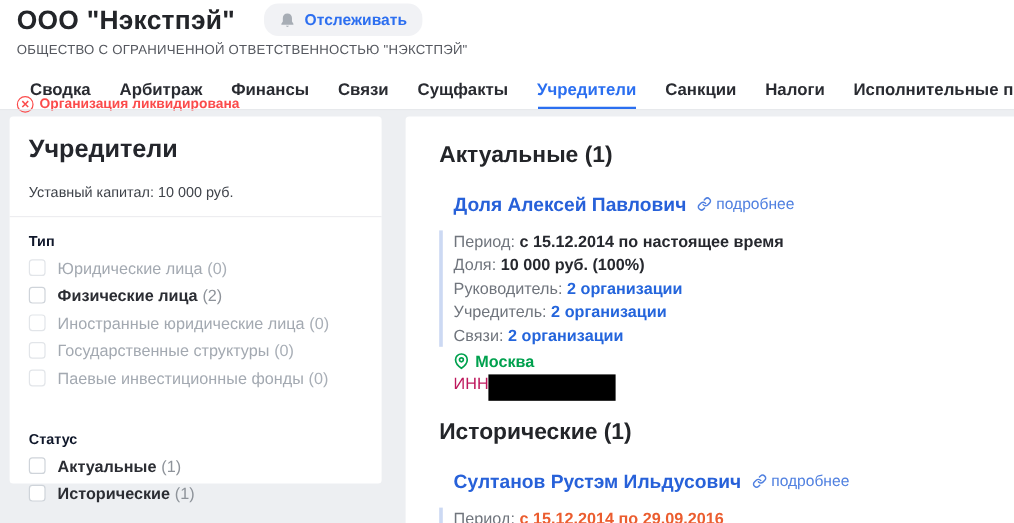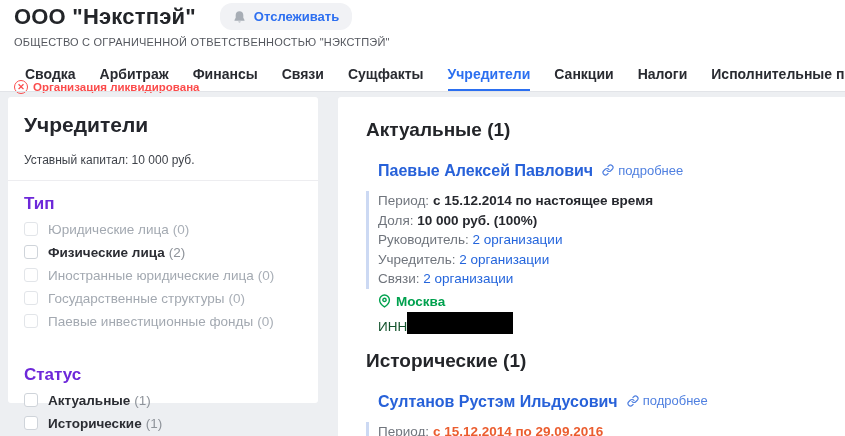--- a/index.html
+++ b/index.html
@@ -21,21 +21,21 @@
   .tabs{position:absolute;left:0;right:0;bottom:0;height:35px;display:flex;gap:24px;padding-left:25px;
         border-bottom:1px solid #e2e4e8;white-space:nowrap;overflow:hidden;box-sizing:border-box;}
   .tab{font-size:14px;font-weight:700;color:#292b31;padding-top:9px;cursor:pointer;}
   .tab.active{color:#2b6ff0;box-shadow:inset 0 -2px 0 0 #2b6ff0;}
 
   
   .sidebar-card{position:absolute;left:8px;top:97px;width:310px;height:306px;background:#fff;border-radius:3px;box-sizing:border-box;padding:16px 16px 0;}
   .sb-title{font-size:21px;font-weight:800;color:#24262c;}
   .sb-capital{margin-top:16px;font-size:12px;color:#3f434a;}
   .sb-divider{height:1px;background:#ededf0;margin:13px -16px 0;}
-  .filter-label{margin-top:13px;font-size:17px;font-weight:800;color:#6d28d9;}
+  .filter-label{margin-top:13px;font-size:12px;font-weight:800;color:#0f172a;}
   .filter-label.status{margin-top:36px;}
   .cb-row{display:flex;gap:10px;margin-top:8px;font-size:13.5px;line-height:15px;cursor:pointer;}
   .cb-box{width:14px;height:14px;border:1px solid #cfd4da;border-radius:3px;background:#fff;flex:none;box-sizing:border-box;}
   .cb-label{color:#2b2d33;font-weight:600;}
   .cb-count{color:#8e939a;font-weight:400;margin-left:4px;}
   .cb-row.disabled .cb-label{color:#a3a9b1;font-weight:400;}
   .cb-row.disabled .cb-count{color:#a9afb7;}
   .cb-row.disabled .cb-box{border-color:#e2e5e9;}
 
   
@@ -45,25 +45,25 @@
   .section-heading.historical{margin-top:16px;}
   .entry{margin-top:21px;}
   .entry-name-row{display:flex;align-items:baseline;gap:9px;margin-left:12px;}
   .entry-name{font-size:16px;font-weight:700;color:#2761d9;cursor:pointer;}
   .more-link{display:inline-flex;align-items:center;gap:4px;font-size:13px;color:#5080e0;cursor:pointer;}
   .link-ico{width:12px;height:12px;flex:none;}
   .details{margin-top:11px;border-left:3px solid #ccd9f3;padding-left:9px;}
   .d-row{font-size:13.5px;line-height:19.5px;}
   .d-label{color:#70757d;}
   .d-val-bold{color:#26282e;font-weight:700;}
-  .d-val-link{color:#2465dc;font-weight:400;cursor:pointer;}
+  .d-val-link{color:#2465dc;font-weight:700;cursor:pointer;}
   .d-val-orange{color:#eb5d2f;font-weight:700;}
   .geo-row{margin:5px 0 0 12px;display:flex;align-items:center;gap:5px;font-size:13.5px;font-weight:700;color:#00a14e;cursor:pointer;}
   .pin{width:13px;height:15px;flex:none;}
-  .inn-row{margin:3px 0 0 12px;display:flex;align-items:flex-end;font-size:13.5px;color:#14532d;}
+  .inn-row{margin:3px 0 0 12px;display:flex;align-items:flex-start;font-size:13.5px;color:#be185d;}
   .redacted{width:106px;height:22px;background:#000;margin-left:0px;}
 </style>
 </head>
 <body>
 
 <div class="page">
 
   <div class="header">
     <div class="title-row">
       <div class="page-title">ООО "Нэкстпэй"</div>
@@ -131,21 +131,21 @@
       <span class="cb-box"></span>
       <span><span class="cb-label">Исторические</span><span class="cb-count">(1)</span></span>
     </div>
   </div>
 
   <div class="main-card">
     <div class="section-heading">Актуальные (1)</div>
 
     <div class="entry">
       <div class="entry-name-row">
-        <span class="entry-name">Паевые Алексей Павлович</span>
+        <span class="entry-name">Доля Алексей Павлович</span>
         <span class="more-link">
           <svg class="link-ico" viewBox="0 0 24 24" fill="none" stroke="#5080e0" stroke-width="2.4" stroke-linecap="round" stroke-linejoin="round">
             <path d="M10 13a5 5 0 0 0 7.54.54l3-3a5 5 0 0 0-7.07-7.07l-1.72 1.71"></path>
             <path d="M14 11a5 5 0 0 0-7.54-.54l-3 3a5 5 0 0 0 7.07 7.07l1.71-1.71"></path>
           </svg>
           <span>подробнее</span>
         </span>
       </div>
       <div class="details">
         <div class="d-row"><span class="d-label">Период:</span> <span class="d-val-bold">с 15.12.2014 по настоящее время</span></div>

